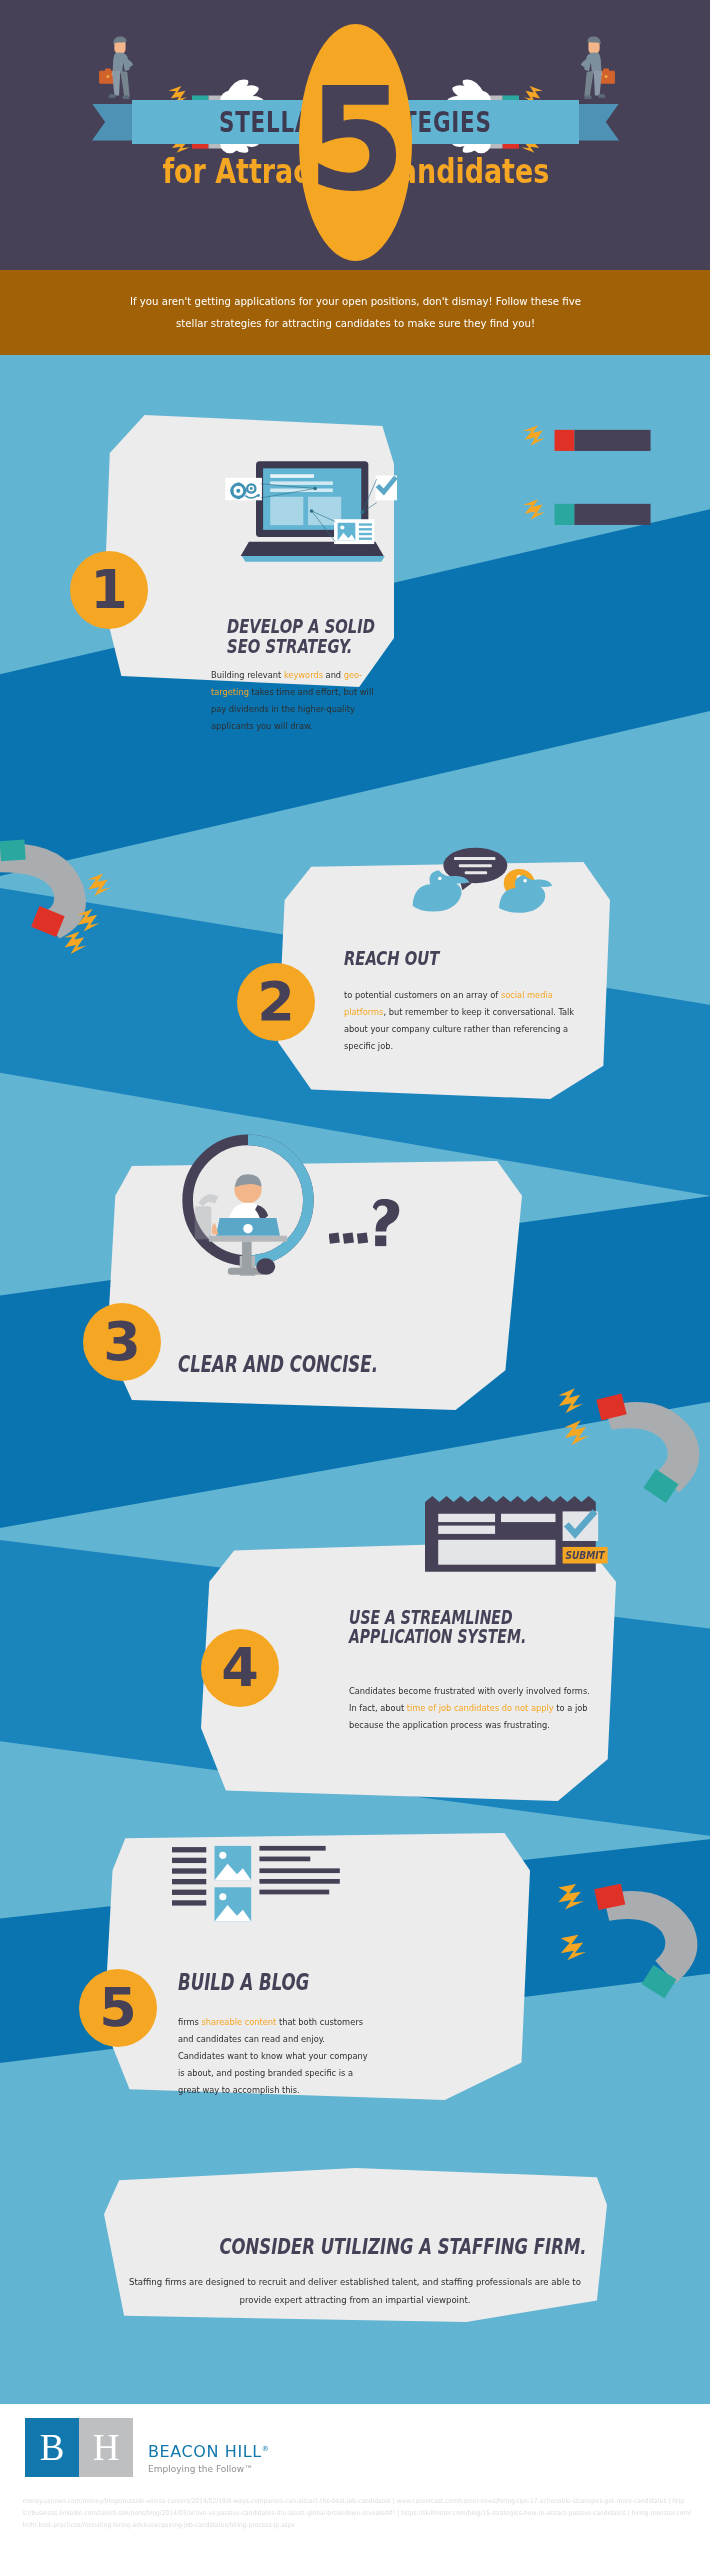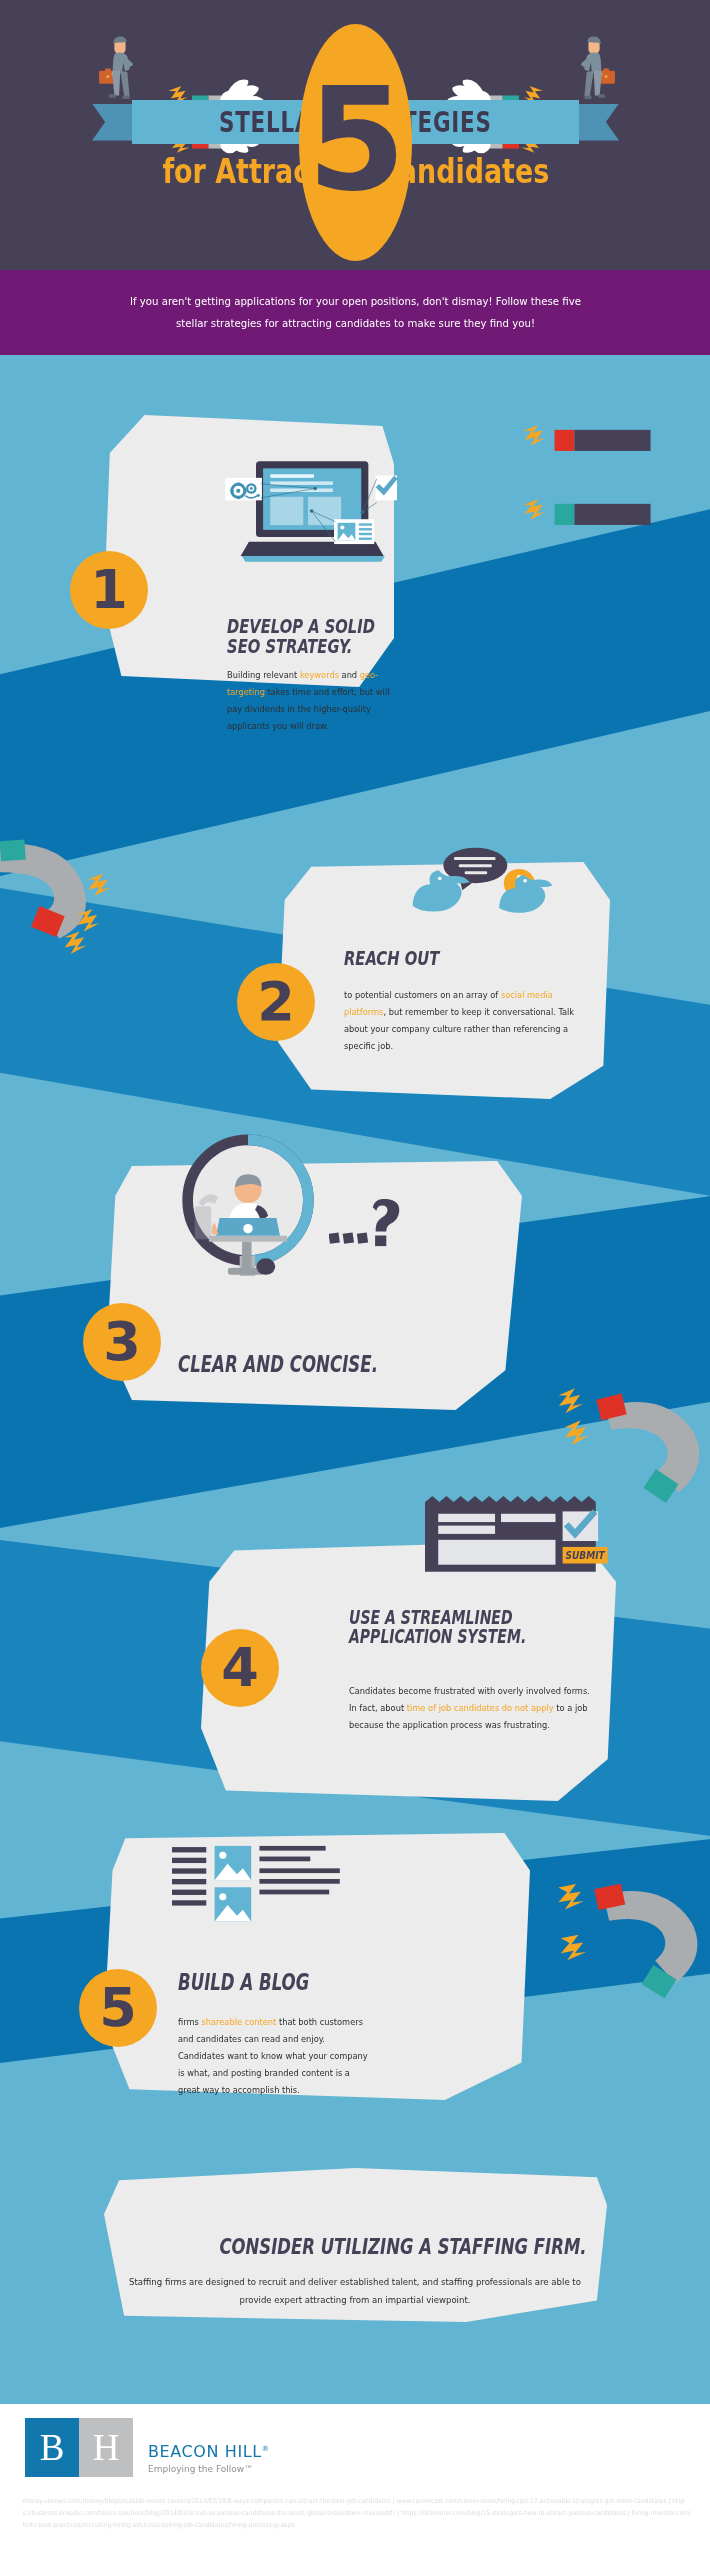--- a/index.html
+++ b/index.html
@@ -55,21 +55,21 @@
   }
   .subtitle span {
     font-family:"DejaVu Sans Condensed","Liberation Sans Narrow","Liberation Sans",sans-serif;
     font-size:34px; font-weight:700; color:#f5a623; letter-spacing:0px;
     transform:scaleX(0.88); display:inline-block;
   }
 
   
   .intro {
     position:absolute; left:0; top:270px; width:711px; height:86px;
-    background:#701a75; display:flex; align-items:center; justify-content:center;
+    background:#a16207; display:flex; align-items:center; justify-content:center;
   }
   .intro p {
     width:480px; text-align:center; color:#ffffff; font-size:11.3px; line-height:1.95;
     font-family:"DejaVu Sans Condensed","Liberation Sans Narrow","Liberation Sans",sans-serif;
   }
 
   
   .bodybg { position:absolute; left:0; top:355px; width:711px; height:2049px; background:#62b4d3; overflow:hidden; }
   .navy1 { position:absolute; left:0; top:154px; width:711px; height:367px; background:#0a74b0;
            clip-path:polygon(0 45%,711px 0,711px 55%,0 100%); }
@@ -108,21 +108,21 @@
   }
   .hl { color:#f5a623; }
 
   
   #sec1-card {
     left:104px; top:415px; width:290px; height:272px;
     clip-path:polygon(14% 0,96% 4%,100% 18%,100% 82%,88% 100%,6% 96%,0 70%,2% 14%);
   }
   #sec1-num { left:70px; top:551px; }
   #sec1-head { position:absolute; left:227px; top:616px; width:278px; font-size:20px; }
-  #sec1-body { position:absolute; left:227px; top:666px; width:178px; }
+  #sec1-body { position:absolute; left:211px; top:666px; width:178px; }
 
   .laptop { position:absolute; left:225px; top:453px; width:172px; height:136px; }
 
   
   #sec2-card {
     left:278px; top:862px; width:332px; height:237px;
     clip-path:polygon(10% 2%,92% 0,100% 16%,98% 86%,82% 100%,10% 96%,0 76%,2% 16%);
   }
   #sec2-num { left:237px; top:963px; }
   #sec2-head { position:absolute; left:344px; top:948px; width:237px; font-size:20px; }
@@ -530,21 +530,21 @@
       <rect x="148" y="80" width="118" height="8"></rect>
     </g>
   </svg>
 
   <div class="numbadge" id="sec5-num">
     <span>5</span>
   </div>
   <div class="headline" id="sec5-head">
     <div>BUILD A BLOG</div>
   </div>
-  <div class="body-txt" id="sec5-body"><span>firms </span><span class="hl">shareable content</span><span> that both customers and candidates can read and enjoy. Candidates want to know what your company is what, and posting branded content is a great way to accomplish this.</span></div>
+  <div class="body-txt" id="sec5-body"><span>firms </span><span class="hl">shareable content</span><span> that both customers and candidates can read and enjoy. Candidates want to know what your company is about, and posting branded specific is a great way to accomplish this.</span></div>
 
   <div class="card" id="concl-card"></div>
   <div class="headline" id="concl-head" style="transform:scaleX(0.86);transform-origin:center;">CONSIDER UTILIZING A STAFFING FIRM.</div>
   <div class="body-txt" id="concl-body" style="font-size:9.5px;">Staffing firms are designed to recruit and deliver established talent, and staffing professionals are able to provide expert attracting from an impartial viewpoint.</div>
 
   <div class="blue-rule"></div>
   <div class="footer">
     <div class="logo">
       <div class="sq b">
         <span>B</span>

